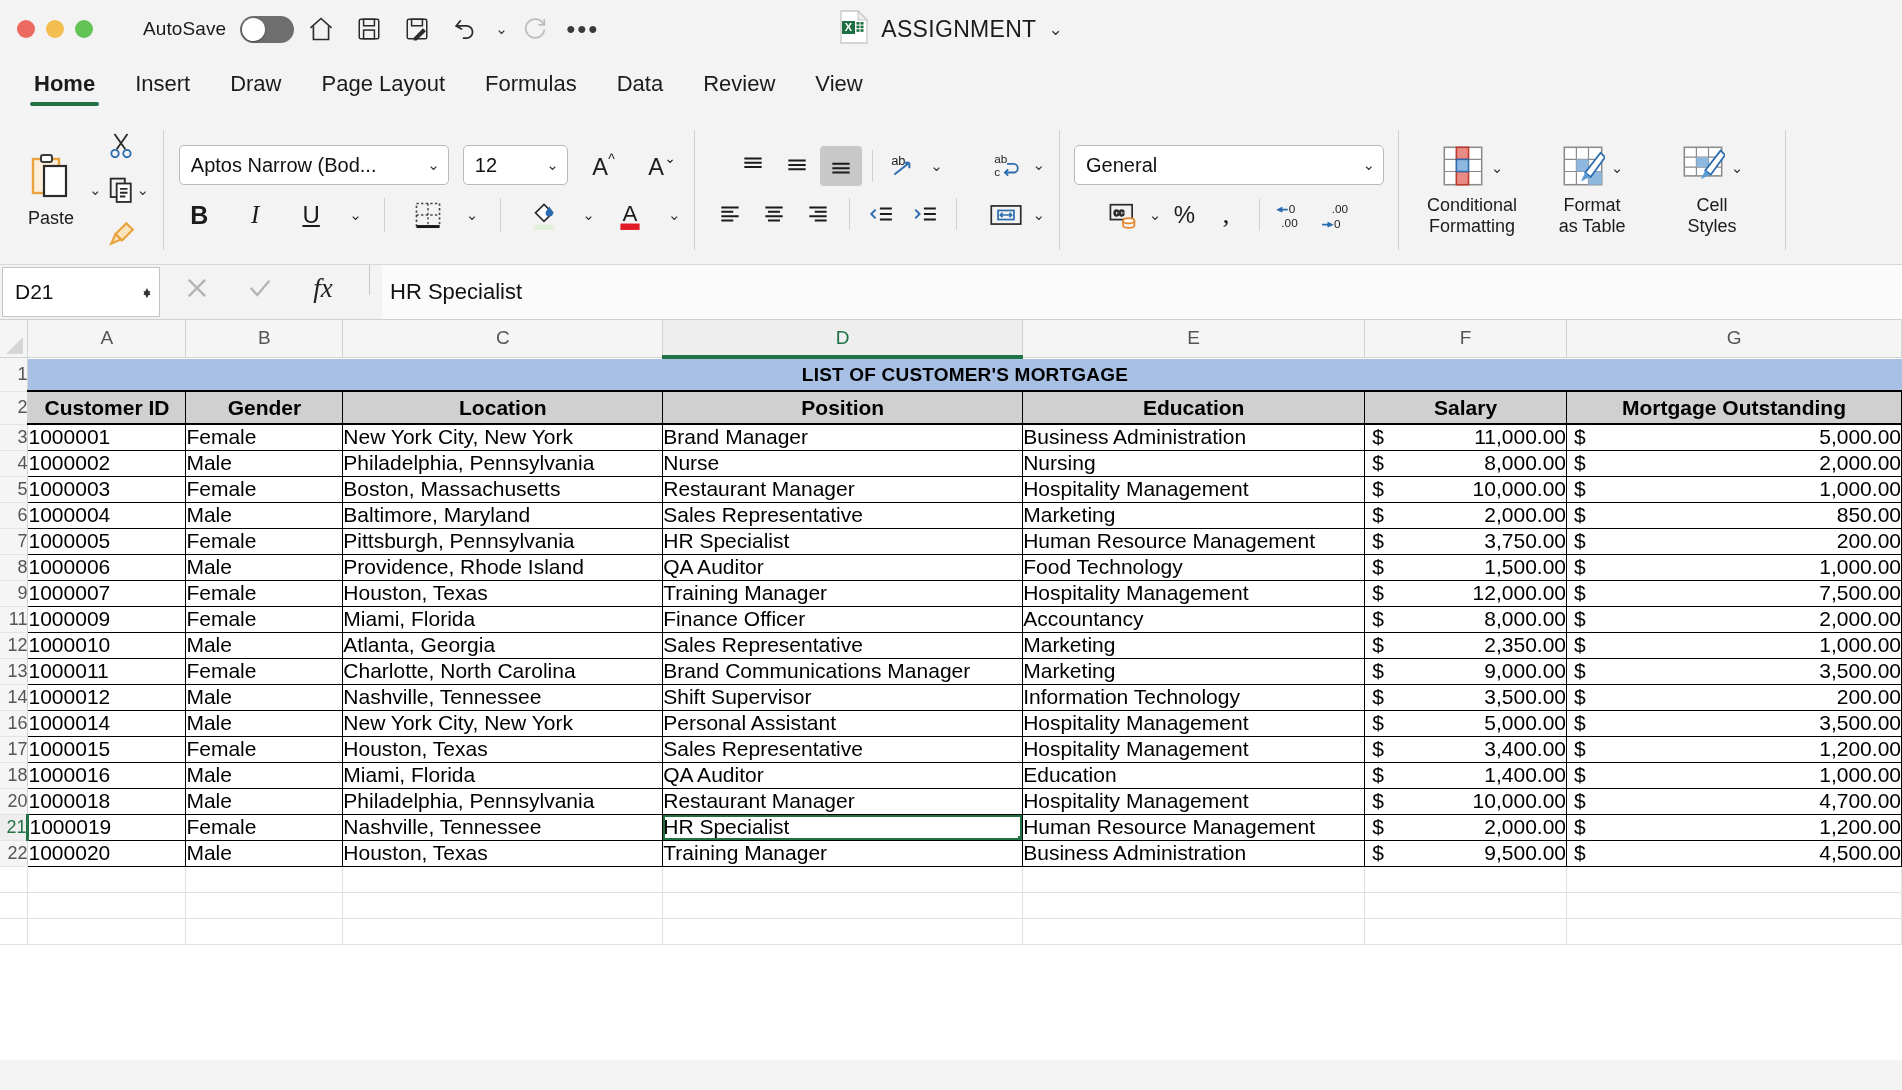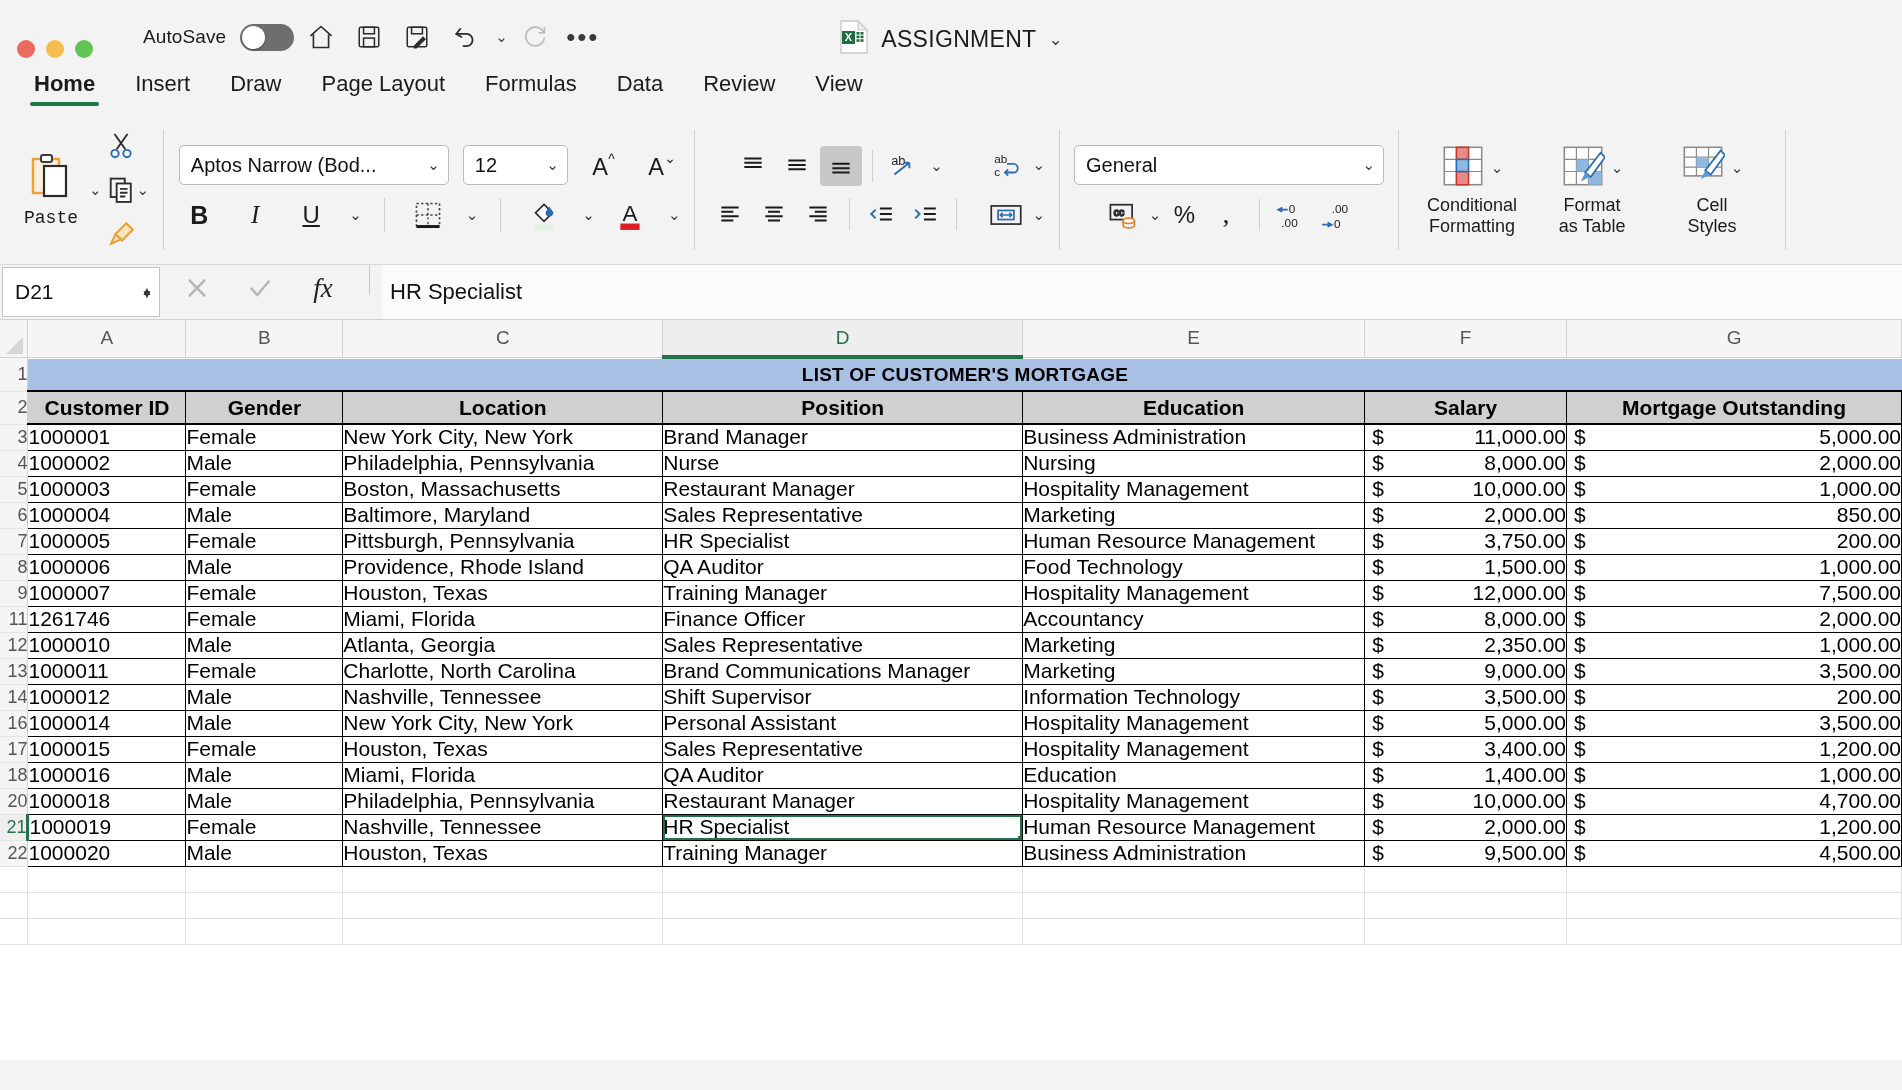--- a/index.html
+++ b/index.html
@@ -7,21 +7,21 @@
     width: 1902px; height: 1090px;
     font-family: "Liberation Sans", sans-serif;
     background: #f3f3f3;
     overflow: hidden;
     -webkit-font-smoothing: antialiased;
   }
 
   
   .titlebar {
     height: 58px; position: relative;
-    display: flex; align-items: flex-end;
+    display: flex; align-items: center;
     background: #f3f3f3;
   }
   .traffic { display: flex; gap: 11px; padding-left: 17px; }
   .dot { width: 18px; height: 18px; border-radius: 50%; }
   .dot.r { background: #ec6a5f; }
   .dot.y { background: #f4bd4f; }
   .dot.g { background: #61c454; }
 
   .qat { display: flex; align-items: center; gap: 6px; margin-left: 50px; }
   .autosave-label { font-size: 19px; color: #1a1a1a; letter-spacing: .1px; }
@@ -73,21 +73,21 @@
     display: flex; align-items: stretch; padding: 6px 0 0 0;
     border-bottom: 1px solid #d8d8d8;
   }
   .rgroup { display: flex; align-items: center; padding: 0 10px; }
   .rsep { width: 1px; background: #d0d0d0; margin: 14px 4px 14px 4px; align-self: stretch; }
 
   .paste-col {
     display: flex; flex-direction: column; align-items: center;
     justify-content: center; width: 76px; cursor: pointer; padding-left: 6px;
   }
-  .paste-label { font-size: 18px; color: #1b1b1b; margin-top: 2px; font-family: Liberation Mono, monospace; }
+  .paste-label { font-size: 18px; color: #1b1b1b; margin-top: 2px; }
   .chev { font-size: 15px; color: #333; margin-left: 3px; }
   .mini-col { display: flex; flex-direction: column; gap: 2px; padding-left: 6px; }
   .mini-row { display: flex; align-items: center; cursor: pointer; height: 42px; }
 
   .fontgrp { display: flex; flex-direction: column; justify-content: center; gap: 10px; }
   .fontrow1, .fontrow2 { display: flex; align-items: center; gap: 14px; }
   .combo {
     border: 1px solid #b9b9b9; border-radius: 5px; background: #fff;
     height: 40px; display: flex; align-items: center; padding: 0 8px 0 11px;
     font-size: 20px; color: #111; cursor: pointer; justify-content: space-between;
@@ -710,21 +710,21 @@
           <td class="cell">1000007</td>
           <td class="cell">Female</td>
           <td class="cell">Houston, Texas</td>
           <td class="cell">Training Manager</td>
           <td class="cell">Hospitality Management</td>
           <td class="cell money"><span class="dollar">$</span>12,000.00</td>
           <td class="cell money"><span class="dollar">$</span>7,500.00</td>
         </tr>
         <tr>
           <td class="rowhead">11</td>
-          <td class="cell">1261746</td>
+          <td class="cell">1000009</td>
           <td class="cell">Female</td>
           <td class="cell">Miami, Florida</td>
           <td class="cell">Finance Officer</td>
           <td class="cell">Accountancy</td>
           <td class="cell money"><span class="dollar">$</span>8,000.00</td>
           <td class="cell money"><span class="dollar">$</span>2,000.00</td>
         </tr>
         <tr>
           <td class="rowhead">12</td>
           <td class="cell">1000010</td>

